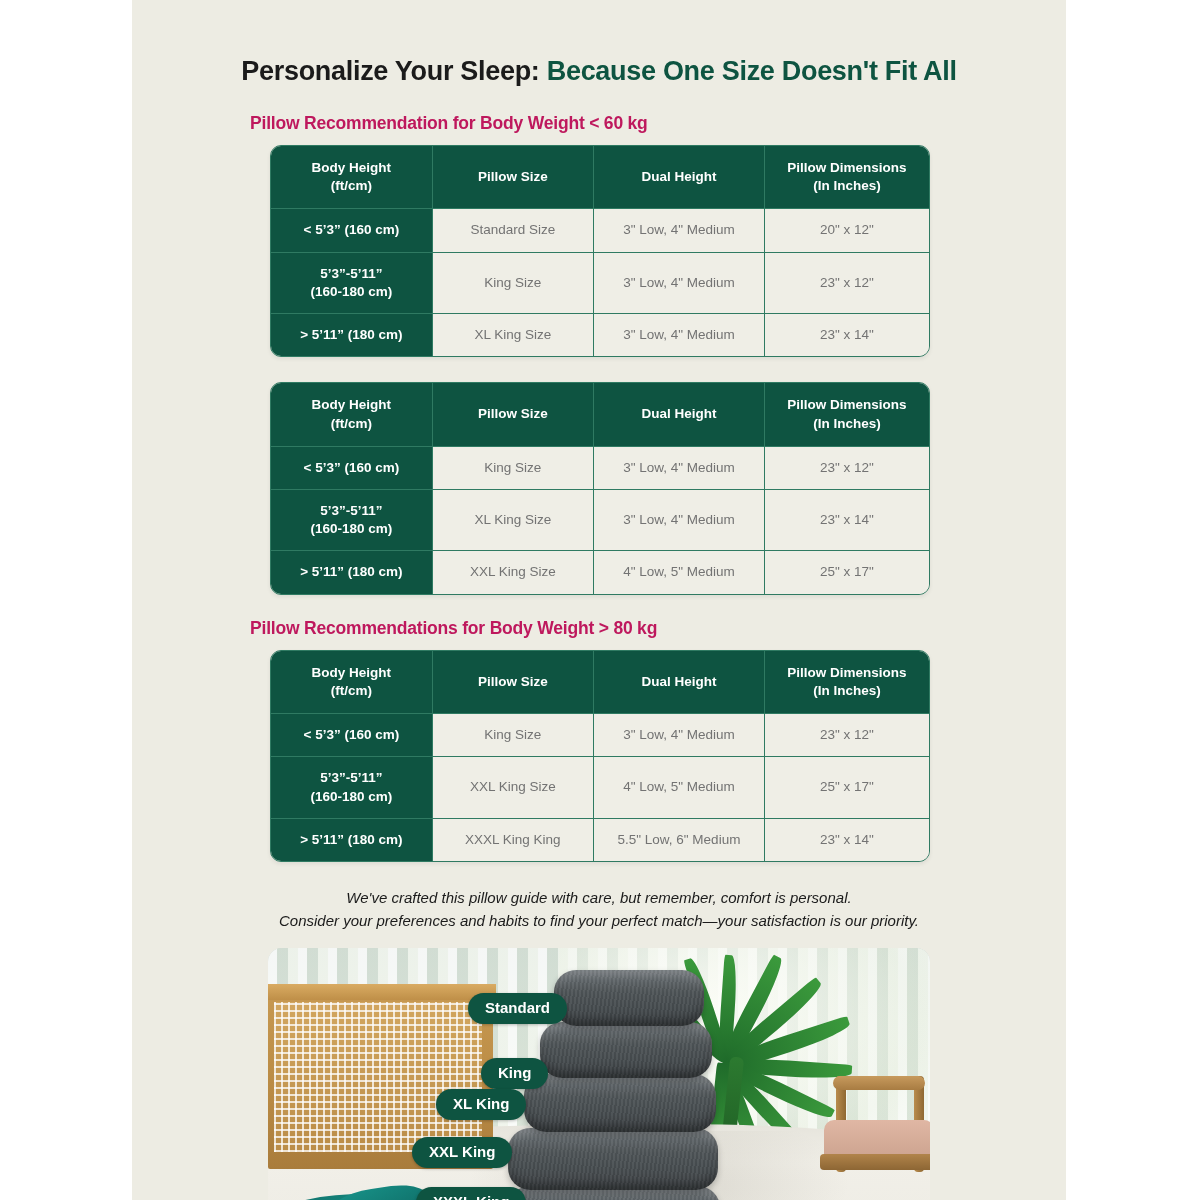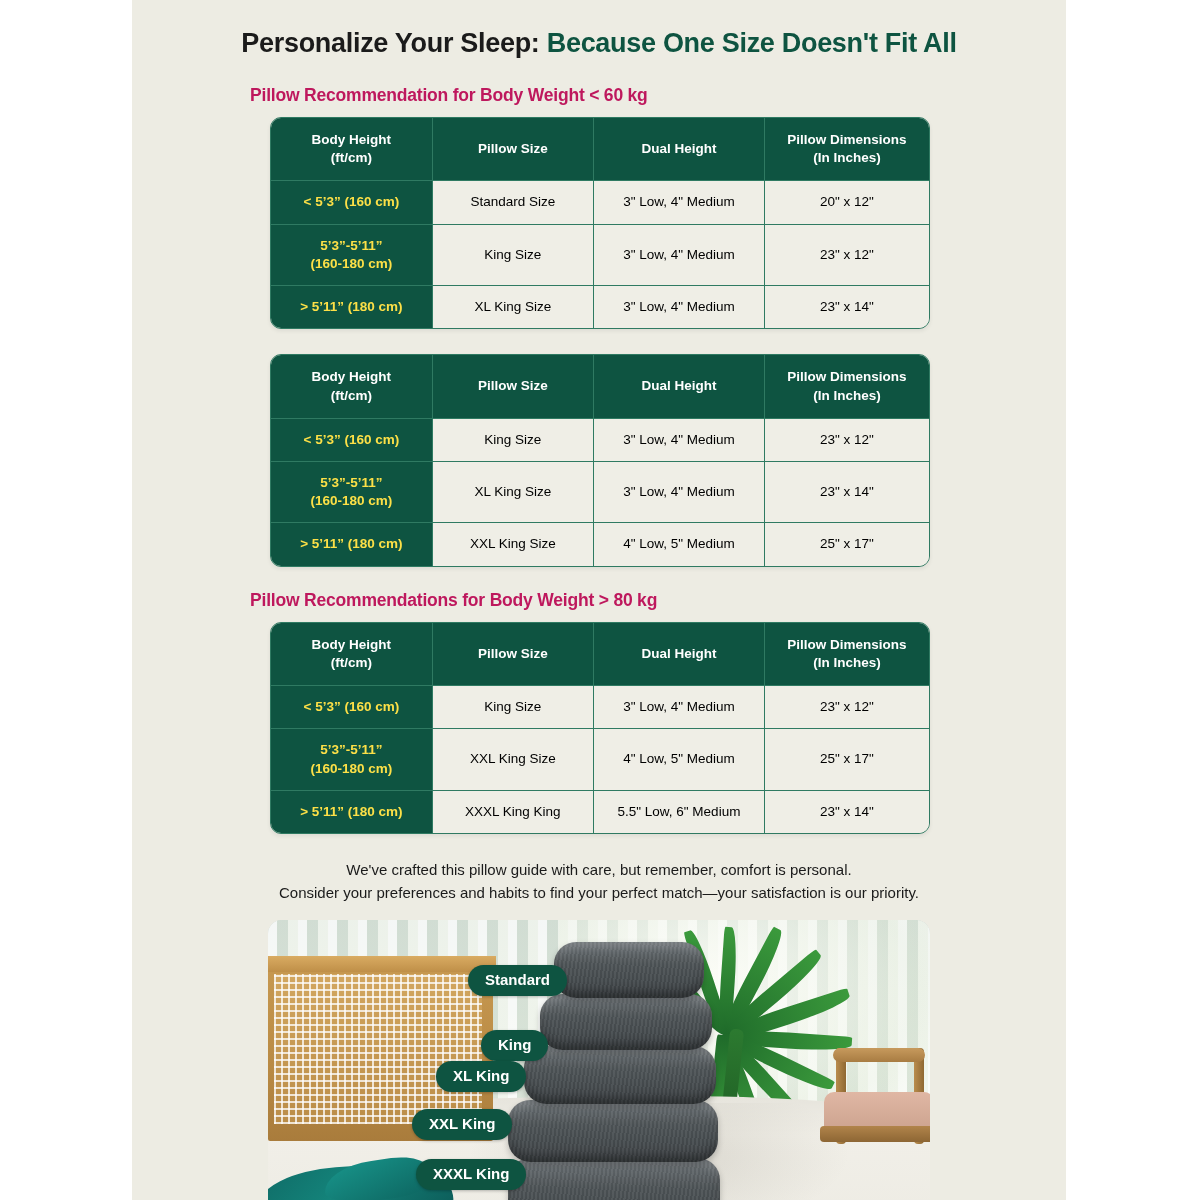--- a/index.html
+++ b/index.html
@@ -27,21 +27,21 @@
     padding: 0;
   }
 
   
   .title {
     text-align: center;
     font-size: 27px;
     font-weight: bold;
     letter-spacing: -0.3px;
     color: #1b1b1b;
-    margin-top: 28px;
+    margin-top: 56px;
     white-space: nowrap;
   }
   .title .green { color: #0e5441; }
 
   
   .section-heading {
     font-size: 17.5px;
     font-weight: bold;
     color: #be185d;
     margin-left: 118px;
@@ -71,53 +71,53 @@
     line-height: 1.35;
     padding: 13px 4px;
     text-align: center;
     border-right: 1px solid #2f7a62;
     vertical-align: middle;
   }
   thead th:last-child { border-right: none; }
 
   tbody td {
     font-size: 13.5px;
-    color: #000000;
+    color: #737373;
     text-align: center;
     vertical-align: middle;
     padding: 12px 4px;
     line-height: 1.35;
     border-right: 1px solid #2f7a62;
     border-top: 1px solid #2f7a62;
     background: #efeee6;
   }
   tbody td:last-child { border-right: none; }
   tbody tr:first-child td { border-top: 1px solid #2f7a62; }
 
   tbody td.head-col {
     background: #0e5441;
-    color: #fde047;
+    color: #ffffff;
     font-weight: bold;
     border-top: 1px solid #2f7a62;
   }
 
   col.c1 { width: 24.5%; }
   col.c2 { width: 24.5%; }
   col.c3 { width: 26%; }
   col.c4 { width: 25%; }
 
   
   .note {
     text-align: center;
     font-size: 15px;
     color: #1b1b1b;
     line-height: 1.55;
     margin-top: 24px;
   }
-  .note div { white-space: nowrap; }
+  .note div { white-space: nowrap; font-style: italic; }
 
   
   .photo {
     position: relative;
     margin: 16px auto 0 auto;
     width: 662px;
     height: 326px;
     border-radius: 14px;
     overflow: hidden;
     background: #cfd6d2;

